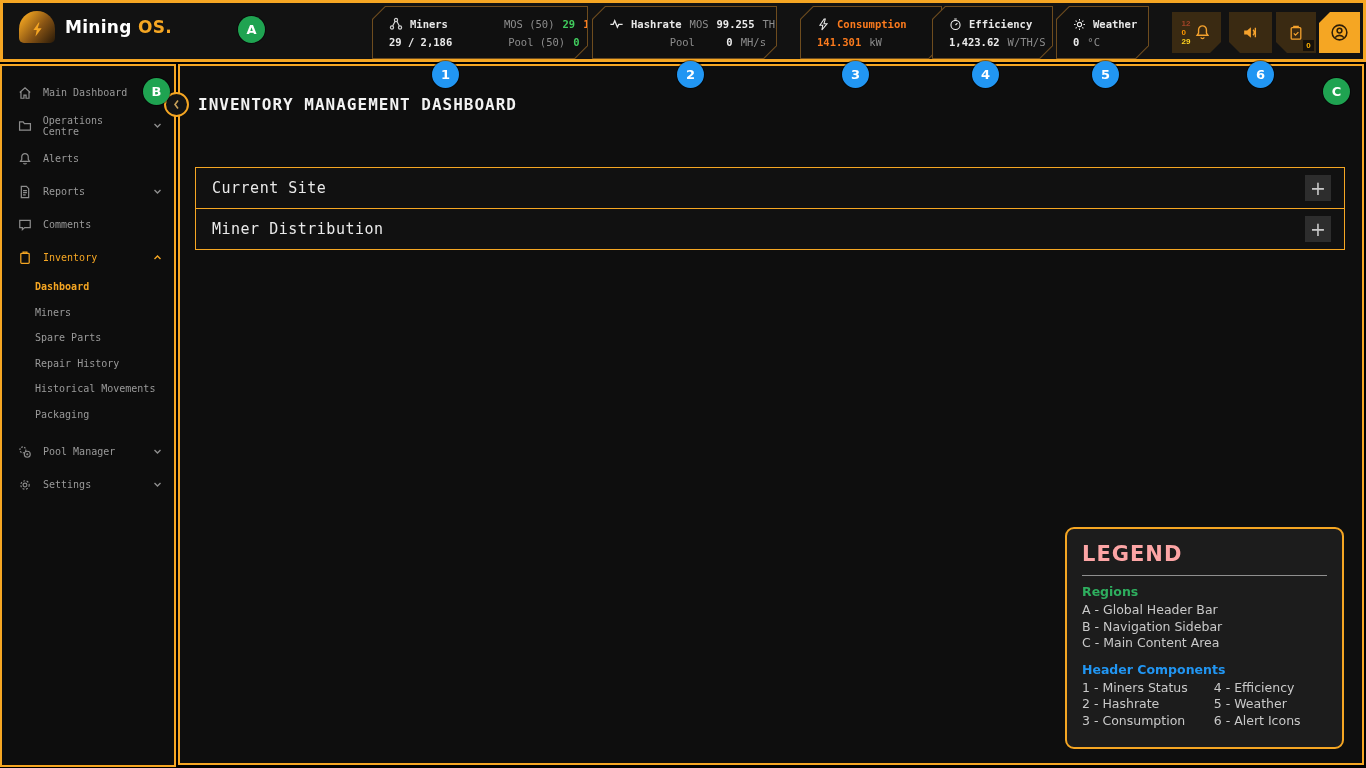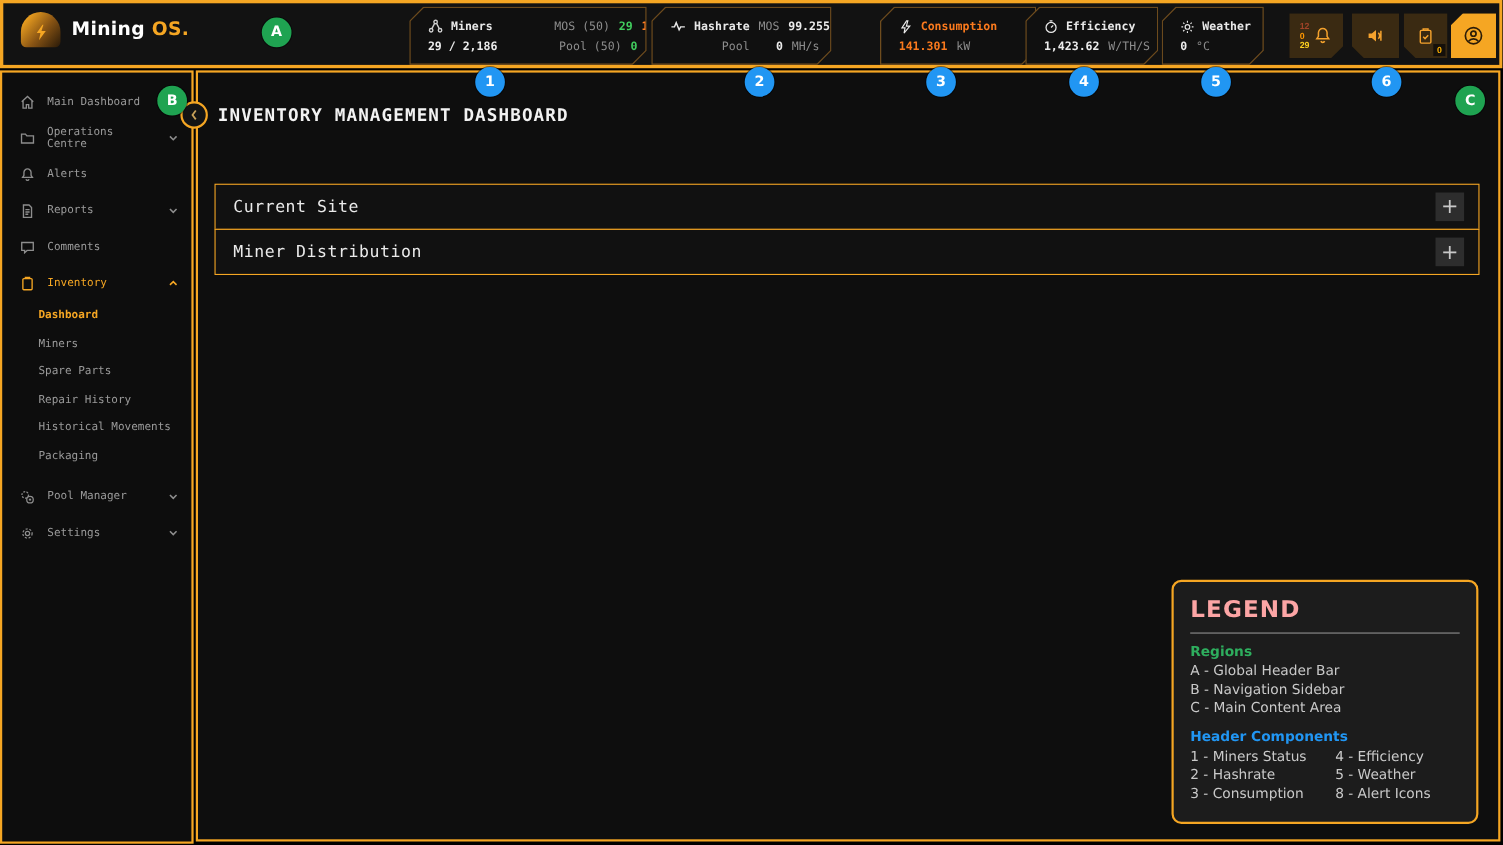--- a/index.html
+++ b/index.html
@@ -26,21 +26,21 @@
     display:flex; flex-direction:column; justify-content:center; gap:5px; padding:0 10px 0 16px; }
   .srow { display:flex; align-items:center; gap:8px; font-size:10.5px; white-space:nowrap; }
   .lbl { font-weight:bold; color:#e8e8e8; display:flex; align-items:center; gap:7px; }
   .dim { color:#8d8d8d; }
   .w   { color:#ececec; font-weight:bold; }
   .g   { color:#41cd5e; font-weight:bold; }
   .o   { color:#ff7d21; font-weight:bold; }
   .r   { color:#f0483c; font-weight:bold; }
   .orange-txt { color:#fb7a1d; font-weight:bold; }
   .stat-miners      { left:369px; width:216px; }
-  .stat-hashrate    { left:589px; width:164px; }
+  .stat-hashrate    { left:589px; width:185px; }
   .stat-consumption { left:797px; width:142px; }
   .stat-efficiency  { left:929px; width:121px; }
   .stat-weather     { left:1053px; width:93px; }
   .c1m { width:84px; } .c2m { width:62px;margin-left:48px; }
   .vs1 { width:20px; text-align:left; } .vs2 { width:18px; text-align:left; } .vs3 { width:16px; text-align:left; }
   .c1h { width:92px; } .c2h { width:36px; } .vh { width:52px; text-align:right; }
 
   .hbtn { position:absolute; top:9px; height:41px; border:none; cursor:pointer;
     background:#3a2a12; color:#f5a22d; display:flex; align-items:center; justify-content:center; }
   .hbtn-bell      { left:1169px; width:49px; gap:4px;
@@ -447,21 +447,21 @@
     <div class="legend-item">A - Global Header Bar</div>
     <div class="legend-item">B - Navigation Sidebar</div>
     <div class="legend-item">C - Main Content Area</div>
     <div class="legend-sub blue">Header Components</div>
     <div class="legend-grid">
       <div class="legend-item">1 - Miners Status</div>
       <div class="legend-item">4 - Efficiency</div>
       <div class="legend-item">2 - Hashrate</div>
       <div class="legend-item">5 - Weather</div>
       <div class="legend-item">3 - Consumption</div>
-      <div class="legend-item">8 - Alert Icons</div>
+      <div class="legend-item">6 - Alert Icons</div>
     </div>
   </div>
 </main>
 
 <div class="badge green badge-A">A</div>
 <div class="badge green badge-B">B</div>
 <div class="badge green badge-C">C</div>
 <div class="badge blue badge-1">1</div>
 <div class="badge blue badge-2">2</div>
 <div class="badge blue badge-3">3</div>

